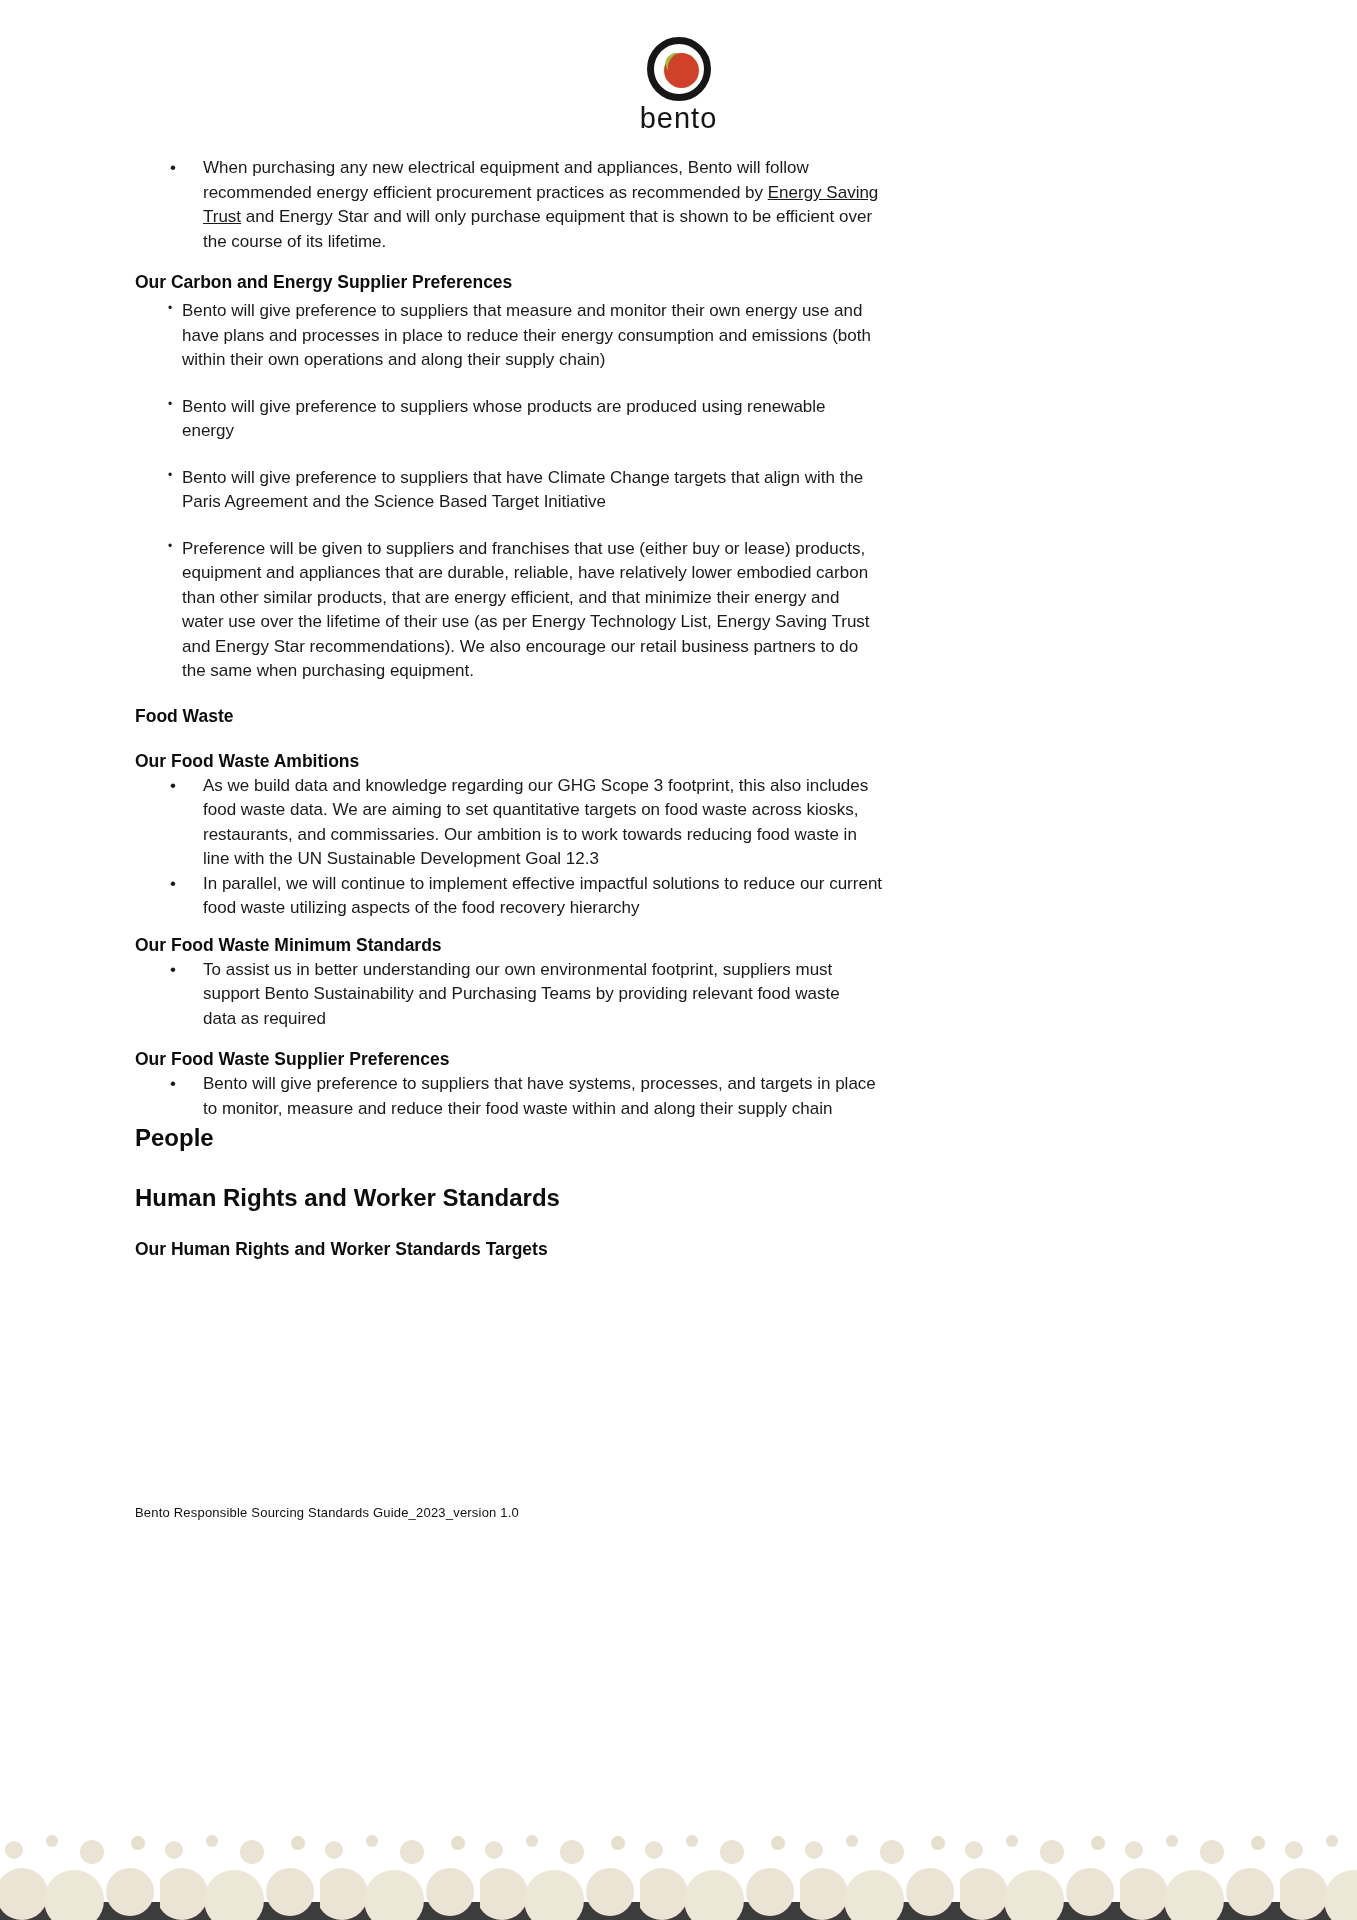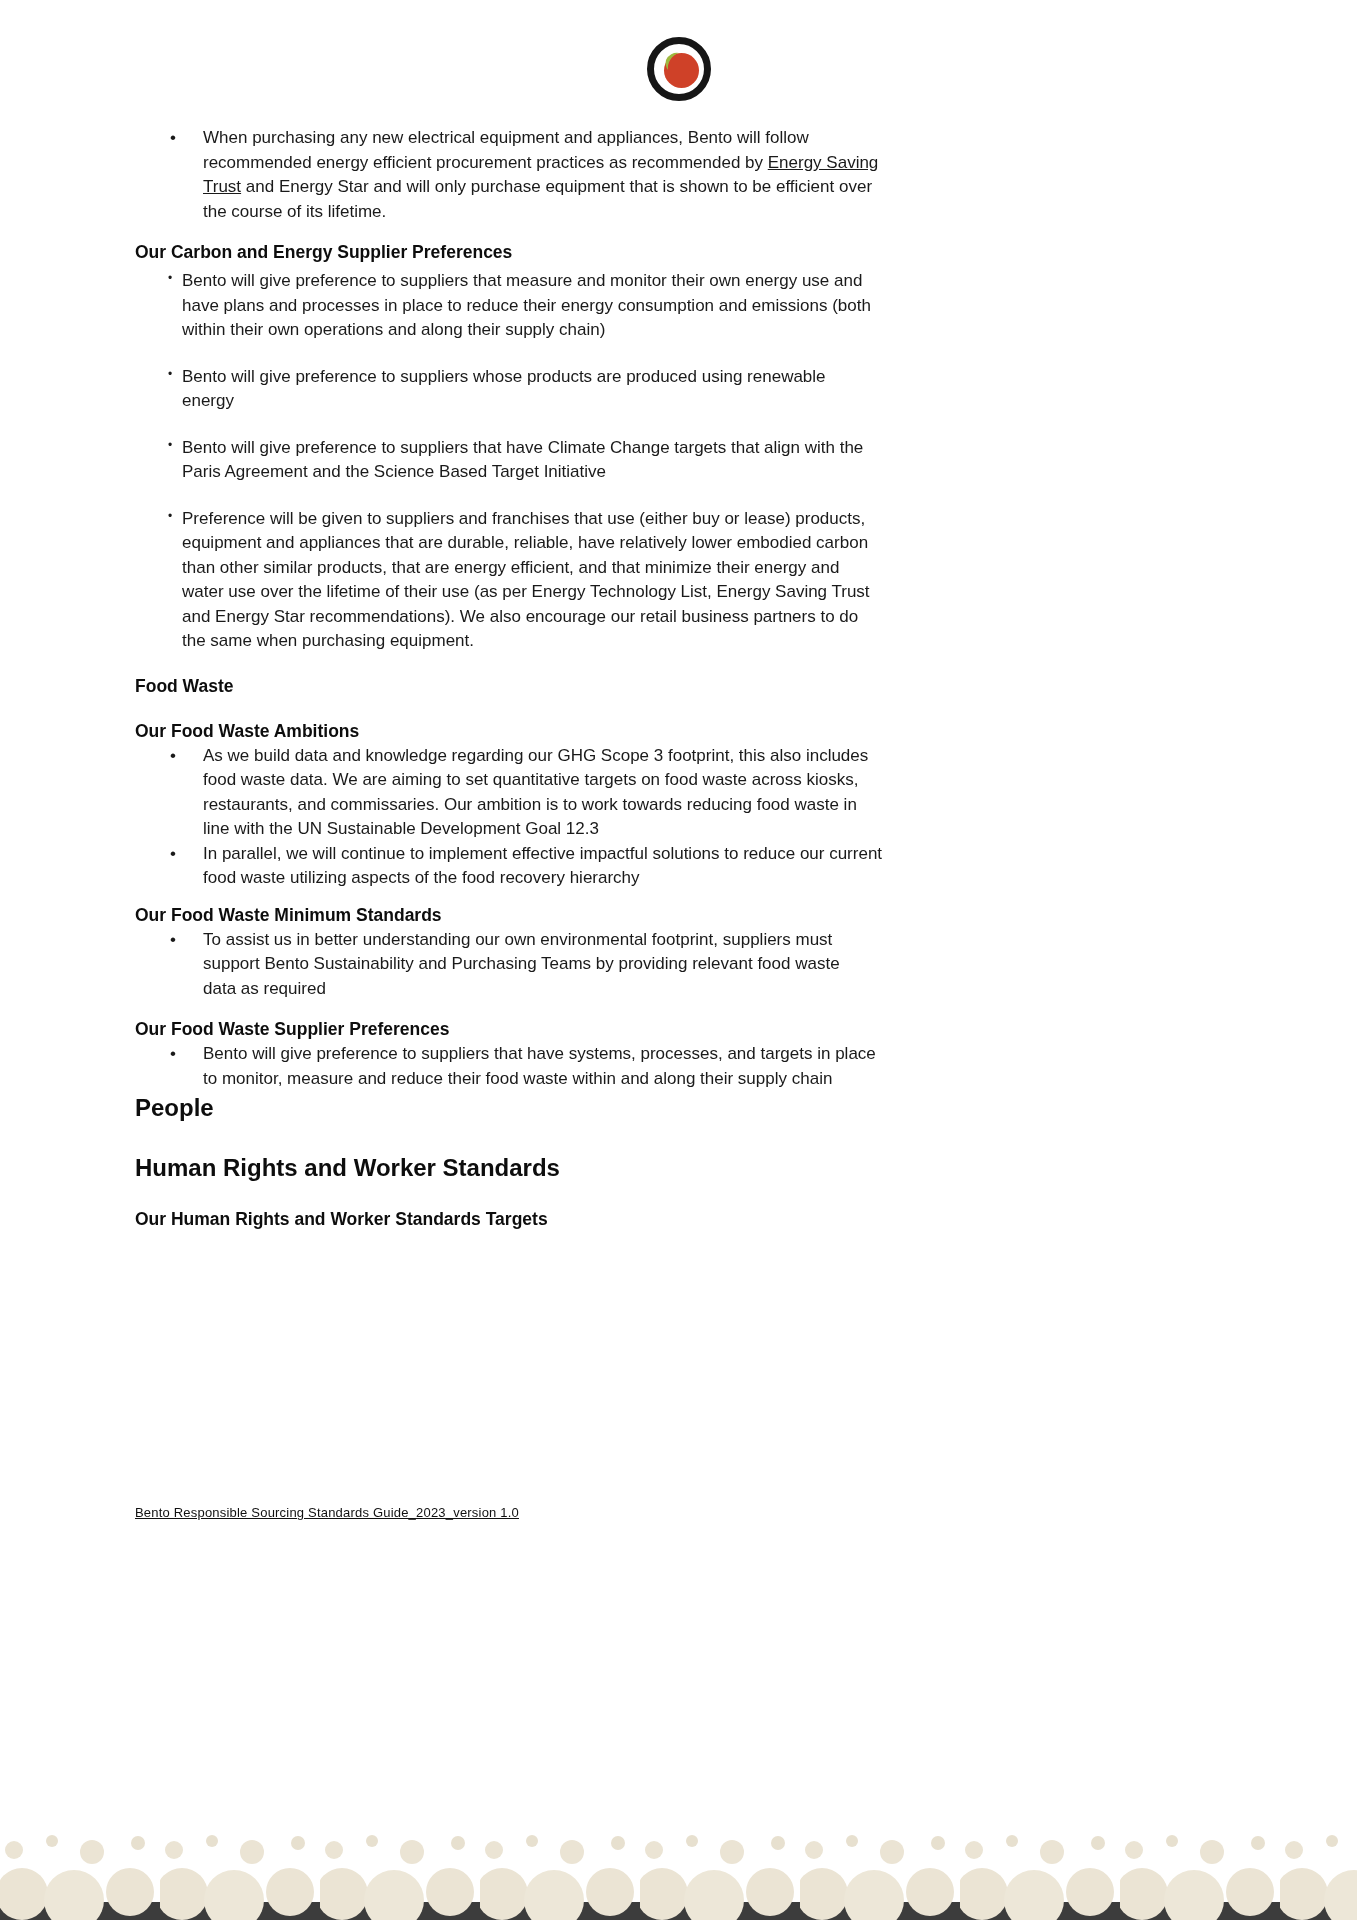--- a/index.html
+++ b/index.html
@@ -80,21 +80,20 @@
 
   
   .doc-footer {
     position:absolute;
     left:135px;
     top:1505px;
     font-size:13px;
     line-height:16px;
     letter-spacing:0.2px;
     color:#111111;
-    text-decoration:underline;
   }
 
   
   .deco-band {
     position:absolute;
     left:0; right:0; bottom:0;
     height:92px;
     display:block;
   }
 </style>
@@ -103,20 +102,21 @@
 
 <div class="page">
   <div class="content">
 
     <div class="logo-wrap">
       <svg class="logo-mark" width="70" height="68" viewBox="0 0 70 68" aria-hidden="true">
         <circle cx="35" cy="33" r="28.5" fill="none" stroke="#161616" stroke-width="7"></circle>
         <circle cx="37.5" cy="34.5" r="17.5" fill="#cf4128"></circle>
         <path d="M 22 24 A 12 12 0 0 1 35 17 A 16 16 0 0 0 24 34 A 12 12 0 0 1 22 24 Z" fill="#9fb93f"></path>
       </svg>
+      <span class="logo-text">bento</span>
     </div>
 
     <ul class="bul big intro-list">
       <li><span>When purchasing any new electrical equipment and appliances, Bento will follow recommended energy efficient procurement practices as recommended by </span><a class="doc-link">Energy Saving Trust</a><span> and Energy Star and will only purchase equipment that is shown to be efficient over the course of its lifetime.</span></li>
     </ul>
 
     <div class="h-small carbon-heading">Our Carbon and Energy Supplier Preferences</div>
     <ul class="bul small carbon-list">
       <li>Bento will give preference to suppliers that measure and monitor their own energy use and have plans and processes in place to reduce their energy consumption and emissions (both within their own operations and along their supply chain)</li>
       <li>Bento will give preference to suppliers whose products are produced using renewable energy</li>

